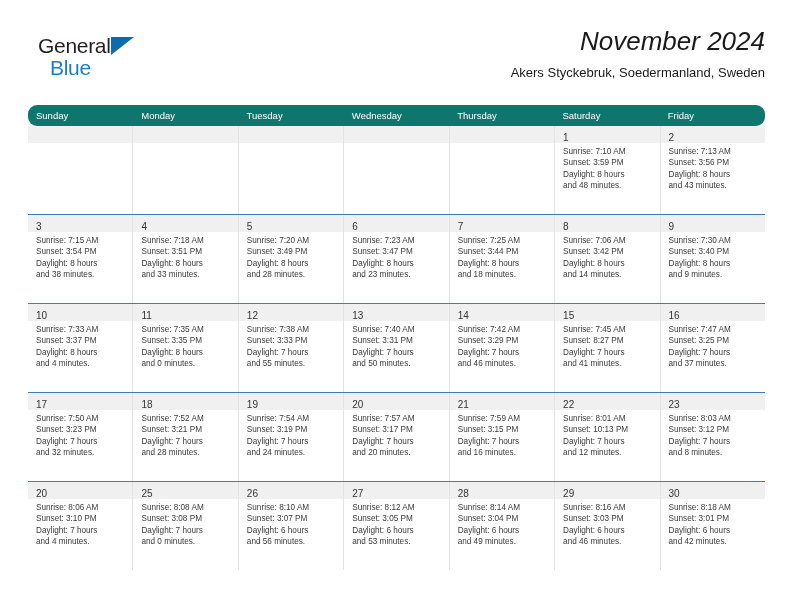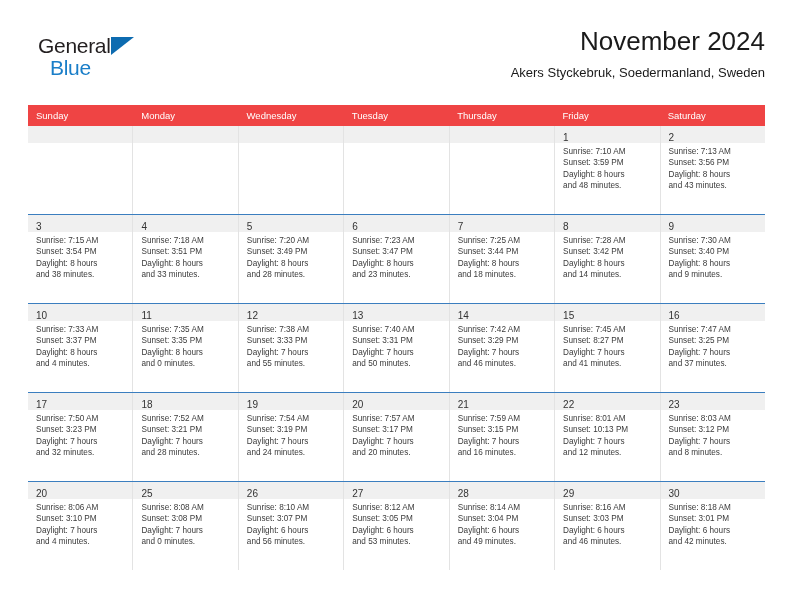--- a/index.html
+++ b/index.html
@@ -72,39 +72,41 @@
     right: 0;
     top: 0;
     text-align: right;
   }
   .cal-title {
     font-size: 26px;
     font-weight: normal;
     color: #1a1a1a;
     line-height: 34px;
     white-space: nowrap;
+    font-style: italic;
   }
   .cal-subtitle {
     font-size: 13px;
     color: #1a1a1a;
     line-height: 20px;
     margin-top: 5px;
     white-space: nowrap;
   }
 
   
   .calendar {
     position: absolute;
     left: 28px;
     top: 105px;
     width: 737px;
   }
   .dow-row {
     display: flex;
-    background: #ef4444;
+    background: #0f766e;
+    border-radius: 9px;
   }
   .dow-cell {
     flex: 1 1 0;
     box-sizing: border-box;
     padding: 4px 0 4px 8px;
     font-size: 9.5px;
     color: #ffffff;
     line-height: 13px;
     white-space: nowrap;
   }
@@ -169,25 +171,25 @@
       <div class="cal-title">November 2024</div>
       <div class="cal-subtitle">Akers Styckebruk, Soedermanland, Sweden</div>
     </div>
 
   </div>
 
   <div class="calendar">
     <div class="dow-row">
         <div class="dow-cell">Sunday</div>
         <div class="dow-cell">Monday</div>
+        <div class="dow-cell">Tuesday</div>
         <div class="dow-cell">Wednesday</div>
-        <div class="dow-cell">Tuesday</div>
         <div class="dow-cell">Thursday</div>
+        <div class="dow-cell">Saturday</div>
         <div class="dow-cell">Friday</div>
-        <div class="dow-cell">Saturday</div>
       </div>
     <div id="weeks-container">
         <div class="week-row">
           <div class="day-cell empty">
             <div class="daynum-band"><span class="daynum"></span></div>
             <div class="day-body"></div>
           </div>
           <div class="day-cell empty">
             <div class="daynum-band"><span class="daynum"></span></div>
             <div class="day-body"></div>
@@ -265,21 +267,21 @@
             <div class="day-body">
               <div class="day-line">Sunrise: 7:25 AM</div>
               <div class="day-line">Sunset: 3:44 PM</div>
               <div class="day-line">Daylight: 8 hours</div>
               <div class="day-line">and 18 minutes.</div>
             </div>
           </div>
           <div class="day-cell">
             <div class="daynum-band"><span class="daynum">8</span></div>
             <div class="day-body">
-              <div class="day-line">Sunrise: 7:28 AM</div>
+              <div class="day-line">Sunrise: 7:06 AM</div>
               <div class="day-line">Sunset: 3:42 PM</div>
               <div class="day-line">Daylight: 8 hours</div>
               <div class="day-line">and 14 minutes.</div>
             </div>
           </div>
           <div class="day-cell">
             <div class="daynum-band"><span class="daynum">9</span></div>
             <div class="day-body">
               <div class="day-line">Sunrise: 7:30 AM</div>
               <div class="day-line">Sunset: 3:40 PM</div>

